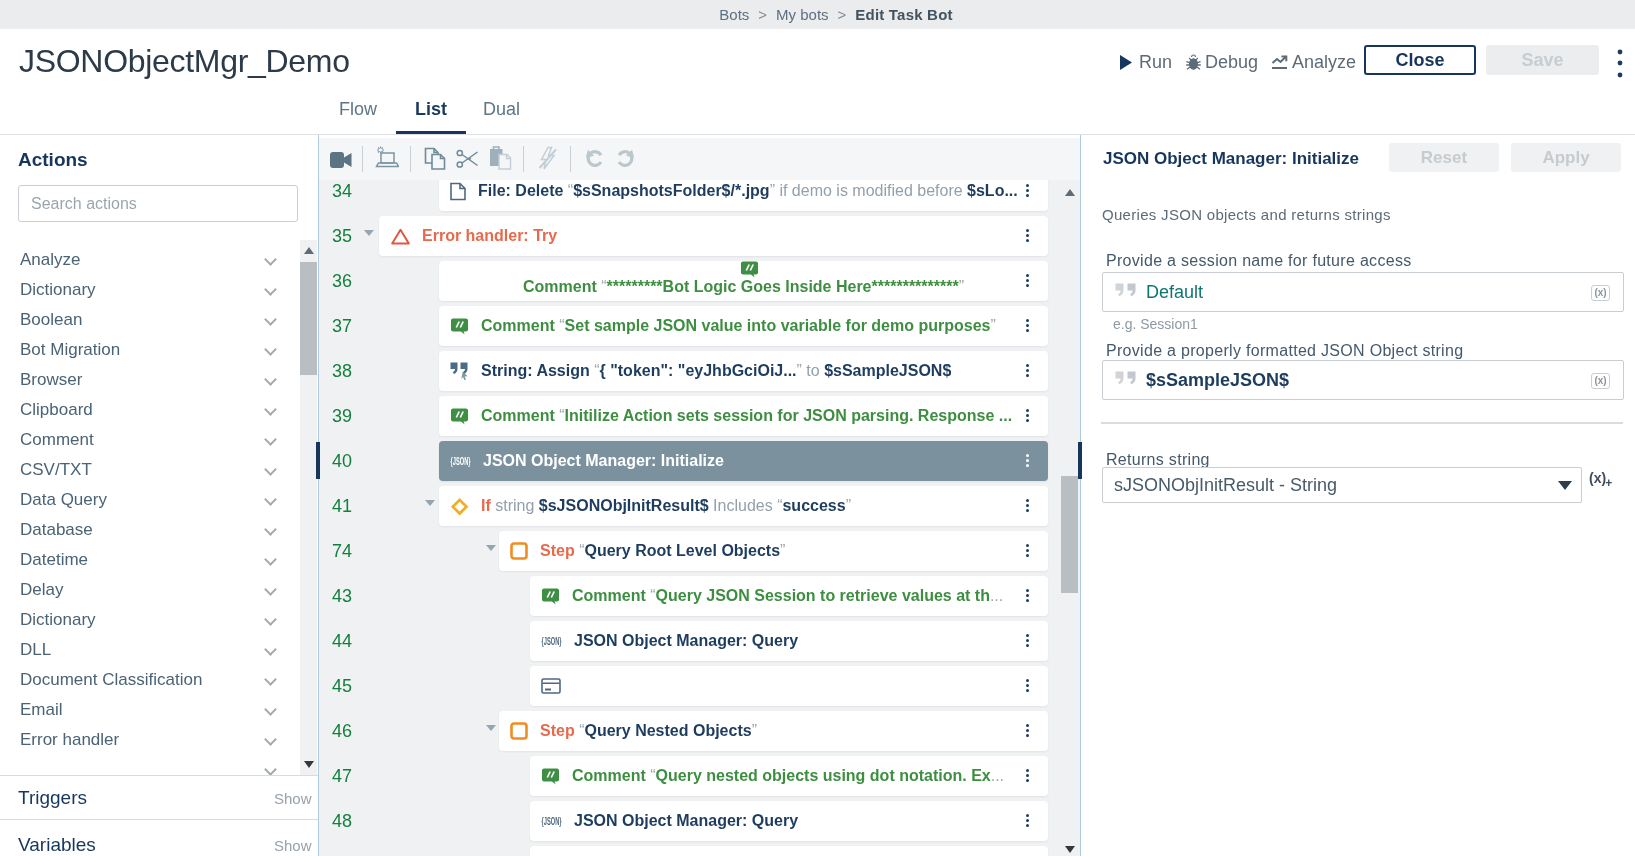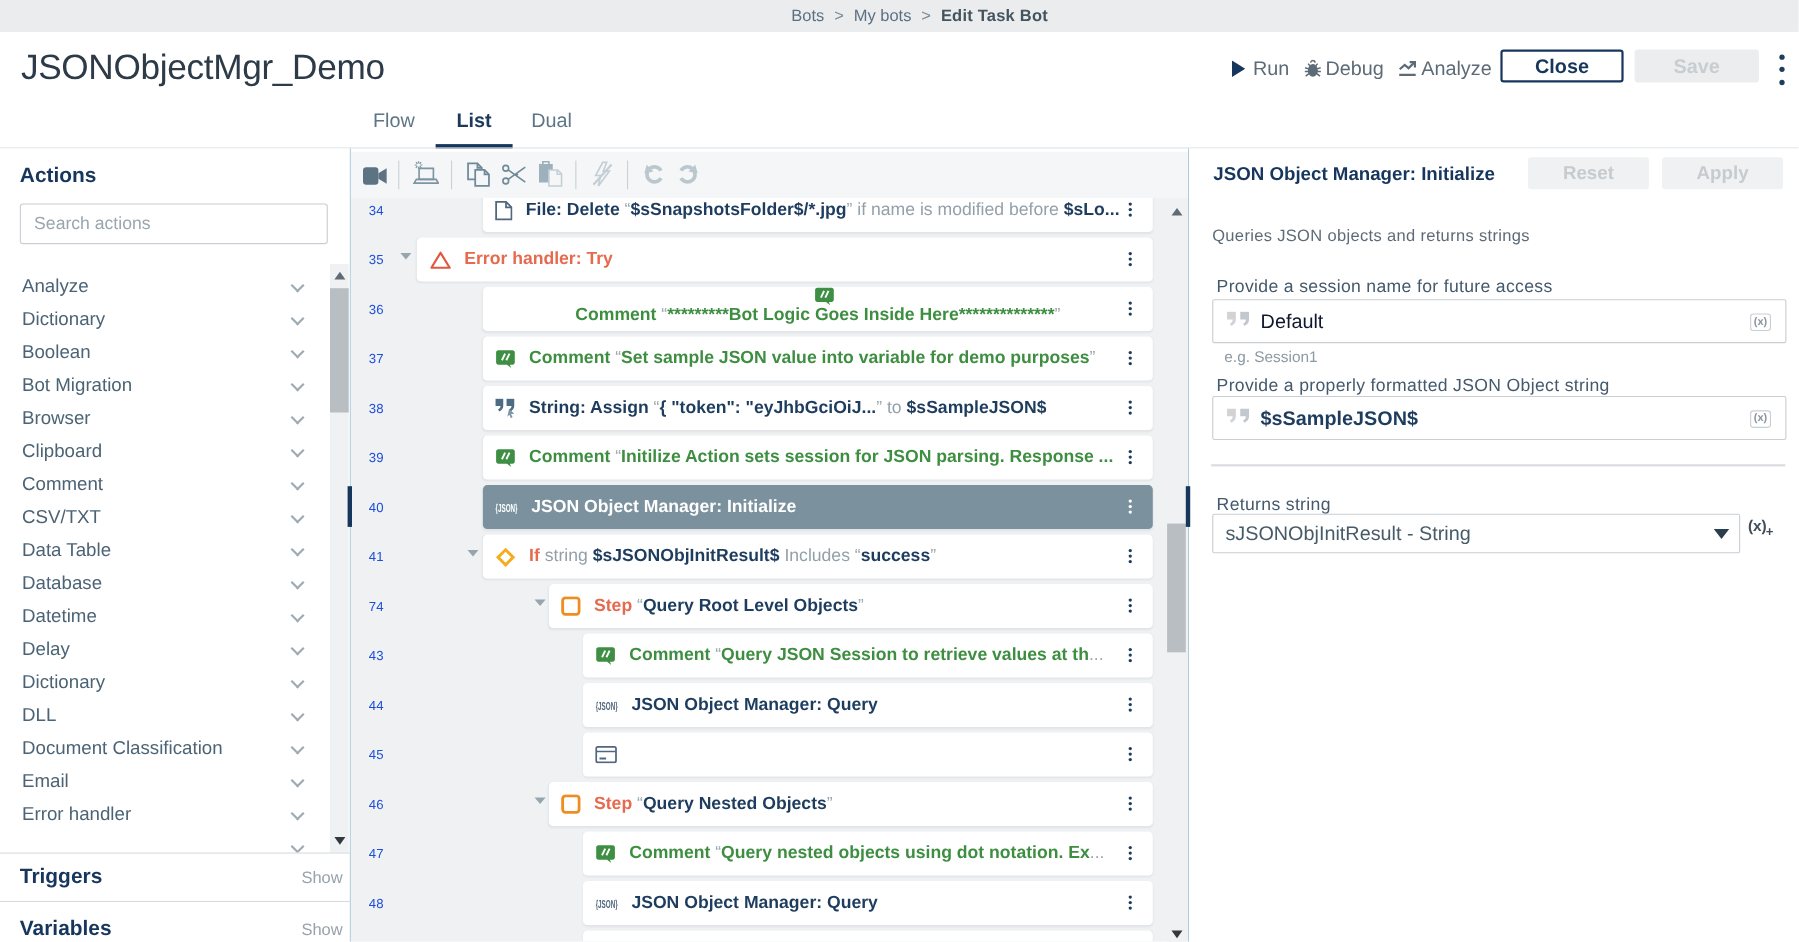--- a/index.html
+++ b/index.html
@@ -23,33 +23,33 @@
 
 #lp { position:absolute; left:0; top:135px; width:318px; height:721px; background:#fff; }
 #lp .hdr { position:absolute; left:18px; top:14px; font-size:19px; font-weight:bold; color:#17365d; }
 #lp #search { position:absolute; left:18px; top:50px; width:280px; height:37px; border:1px solid #c8ced4;
   border-radius:3px; font-size:16px; color:#9aa6ae; line-height:35px; padding-left:12px; background:#fff; }
 .cat { position:absolute; left:20px; width:260px; height:30px; font-size:17px; color:#4b6374; line-height:30px; }
 .chev { position:absolute; width:11px; height:11px; }
 .chev:before { content:""; position:absolute; left:0; top:0; width:7px; height:7px;
   border-right:2px solid #9fabb3; border-bottom:2px solid #9fabb3; transform:rotate(45deg); }
 .seph { position:absolute; left:0; width:318px; height:1px; background:#d8dcdf; }
-.secttl { position:absolute; left:18px; font-size:19px; font-weight:bold; color:#17365d; }
+.secttl { position:absolute; left:18px; font-size:19px; font-weight:normal; color:#17365d; }
 .show { position:absolute; font-size:15px; color:#97a2ab; }
 
 .sbtrack { position:absolute; background:#f0f1f2; }
 .sbthumb { position:absolute; background:#b9bec3; }
 .sbarrow { position:absolute; width:0; height:0; }
 
 .vdiv { position:absolute; top:135px; width:1px; height:721px; background:#afcbdd; }
 
 #toolbar { position:absolute; left:319px; top:138px; width:761px; height:42px; background:#f4f6f7; }
 #list { position:absolute; left:319px; top:180px; width:761px; height:676px; background:#eff1f2; overflow:hidden; }
 .row { position:absolute; left:0; width:761px; height:40px; }
-.rnum { position:absolute; left:5px; top:0; width:36px; text-align:center; font-size:12px; color:#1d4ed8; line-height:40px; }
+.rnum { position:absolute; left:5px; top:0; width:36px; text-align:center; font-size:18px; color:#15803d; line-height:40px; }
 .card { position:absolute; top:0; height:40px; background:#fff; border-radius:4px;
   box-shadow:0 1px 2px rgba(40,60,80,0.07); display:flex; align-items:center; white-space:nowrap; overflow:hidden; }
 .card .txt { font-size:16px; overflow:hidden; white-space:nowrap; }
 .kebab { position:absolute; width:3px; height:14px; }
 .kebab i { position:absolute; left:0; width:3px; height:3px; border-radius:50%; background:#1d3c5e; }
 .kebab i:nth-child(1){top:0;} .kebab i:nth-child(2){top:5px;} .kebab i:nth-child(3){top:10px;}
 .caret { position:absolute; width:0; height:0; border-left:5px solid transparent; border-right:5px solid transparent;
   border-top:6px solid #97a5af; }
 .navy { color:#1d3c5e; font-weight:bold; }
 .gry { color:#93a0aa; font-weight:normal; }
@@ -123,21 +123,21 @@
 <div class="cat" style="top:200px">Bot Migration</div>
       <div class="chev" style="left:266px;top:210px"></div>
 <div class="cat" style="top:230px">Browser</div>
       <div class="chev" style="left:266px;top:240px"></div>
 <div class="cat" style="top:260px">Clipboard</div>
       <div class="chev" style="left:266px;top:270px"></div>
 <div class="cat" style="top:290px">Comment</div>
       <div class="chev" style="left:266px;top:300px"></div>
 <div class="cat" style="top:320px">CSV/TXT</div>
       <div class="chev" style="left:266px;top:330px"></div>
-<div class="cat" style="top:350px">Data Table</div>
+<div class="cat" style="top:350px">Data Query</div>
       <div class="chev" style="left:266px;top:360px"></div>
 <div class="cat" style="top:380px">Database</div>
       <div class="chev" style="left:266px;top:390px"></div>
 <div class="cat" style="top:410px">Datetime</div>
       <div class="chev" style="left:266px;top:420px"></div>
 <div class="cat" style="top:440px">Delay</div>
       <div class="chev" style="left:266px;top:450px"></div>
 <div class="cat" style="top:470px">Dictionary</div>
       <div class="chev" style="left:266px;top:480px"></div>
 <div class="cat" style="top:500px">DLL</div>
@@ -210,21 +210,21 @@
   </svg>
 <div id="list">
     <div class="row" style="top:-9px">
       <div class="rnum">34</div>
       <div class="card" style="left:120px;width:609px;">
         <svg width="16" height="19" viewBox="0 0 16 19" fill="none" stroke="#51677e" stroke-width="1.6" style="margin:0 0 0 11px">
           <path d="M1 1.5 h9 l5 5 V17.5 H1 Z"></path>
           <path d="M10 1.5 v5 h5"></path>
         </svg>
         <span style="display:inline-block;width:12px"></span>
-        <div class="txt" style="padding-right:30px"><span class="navy">File: Delete</span> <span class="qg">“</span><span class="navy">$sSnapshotsFolder$/*.jpg</span><span class="qg">”</span> <span class="gry">if name is modified before</span> <span class="navy">$sLo...</span></div>
+        <div class="txt" style="padding-right:30px"><span class="navy">File: Delete</span> <span class="qg">“</span><span class="navy">$sSnapshotsFolder$/*.jpg</span><span class="qg">”</span> <span class="gry">if demo is modified before</span> <span class="navy">$sLo...</span></div>
       </div>
       <div class="kebab" style="left:707px;top:13px">
         <i style="background:#1d3c5e"></i>
         <i style="background:#1d3c5e"></i>
         <i style="background:#1d3c5e"></i>
       </div>
     </div>
 <div class="row" style="top:36px">
       <div class="rnum">35</div>
       <div class="caret" style="left:45px;top:14px"></div>
@@ -464,21 +464,21 @@
  <div class="ttl">JSON Object Manager: Initialize</div>
  <div class="rbtn" style="left:308px">Reset</div>
  <div class="rbtn" style="left:430px">Apply</div>
  <div class="desc" style="top:71px">Queries JSON objects and returns strings</div>
  <div class="flabel" style="top:117px">Provide a session name for future access</div>
  <div class="finput" style="top:137px">
       <svg width="22" height="16" viewBox="0 0 22 16" style="position:absolute;left:12px;top:10px">
         <path d="M0.5 0.5 h8 v7 c0 3 -1.8 4.7 -4 5.8 l-1.5 -2 c1.8 -0.9 2.6 -2 2.6 -3.8 h-5.1 Z" fill="#d2d3d5"></path>
         <path d="M12.5 0.5 h8 v7 c0 3 -1.8 4.7 -4 5.8 l-1.5 -2 c1.8 -0.9 2.6 -2 2.6 -3.8 h-5.1 Z" fill="#c2c8ce"></path>
       </svg>
-      <span class="val" style="color:#0f172a">Default</span>
+      <span class="val" style="color:#0f766e">Default</span>
       <span class="xbtn">(x)</span>
     </div>
  <div class="hint" style="top:181px">e.g. Session1</div>
  <div class="flabel" style="top:207px">Provide a properly formatted JSON Object string</div>
  <div class="finput" style="top:225px">
       <svg width="22" height="16" viewBox="0 0 22 16" style="position:absolute;left:12px;top:10px">
         <path d="M0.5 0.5 h8 v7 c0 3 -1.8 4.7 -4 5.8 l-1.5 -2 c1.8 -0.9 2.6 -2 2.6 -3.8 h-5.1 Z" fill="#d2d3d5"></path>
         <path d="M12.5 0.5 h8 v7 c0 3 -1.8 4.7 -4 5.8 l-1.5 -2 c1.8 -0.9 2.6 -2 2.6 -3.8 h-5.1 Z" fill="#c2c8ce"></path>
       </svg>
       <span class="val" style="color:#1d3c5e;font-weight:bold">$sSampleJSON$</span>

